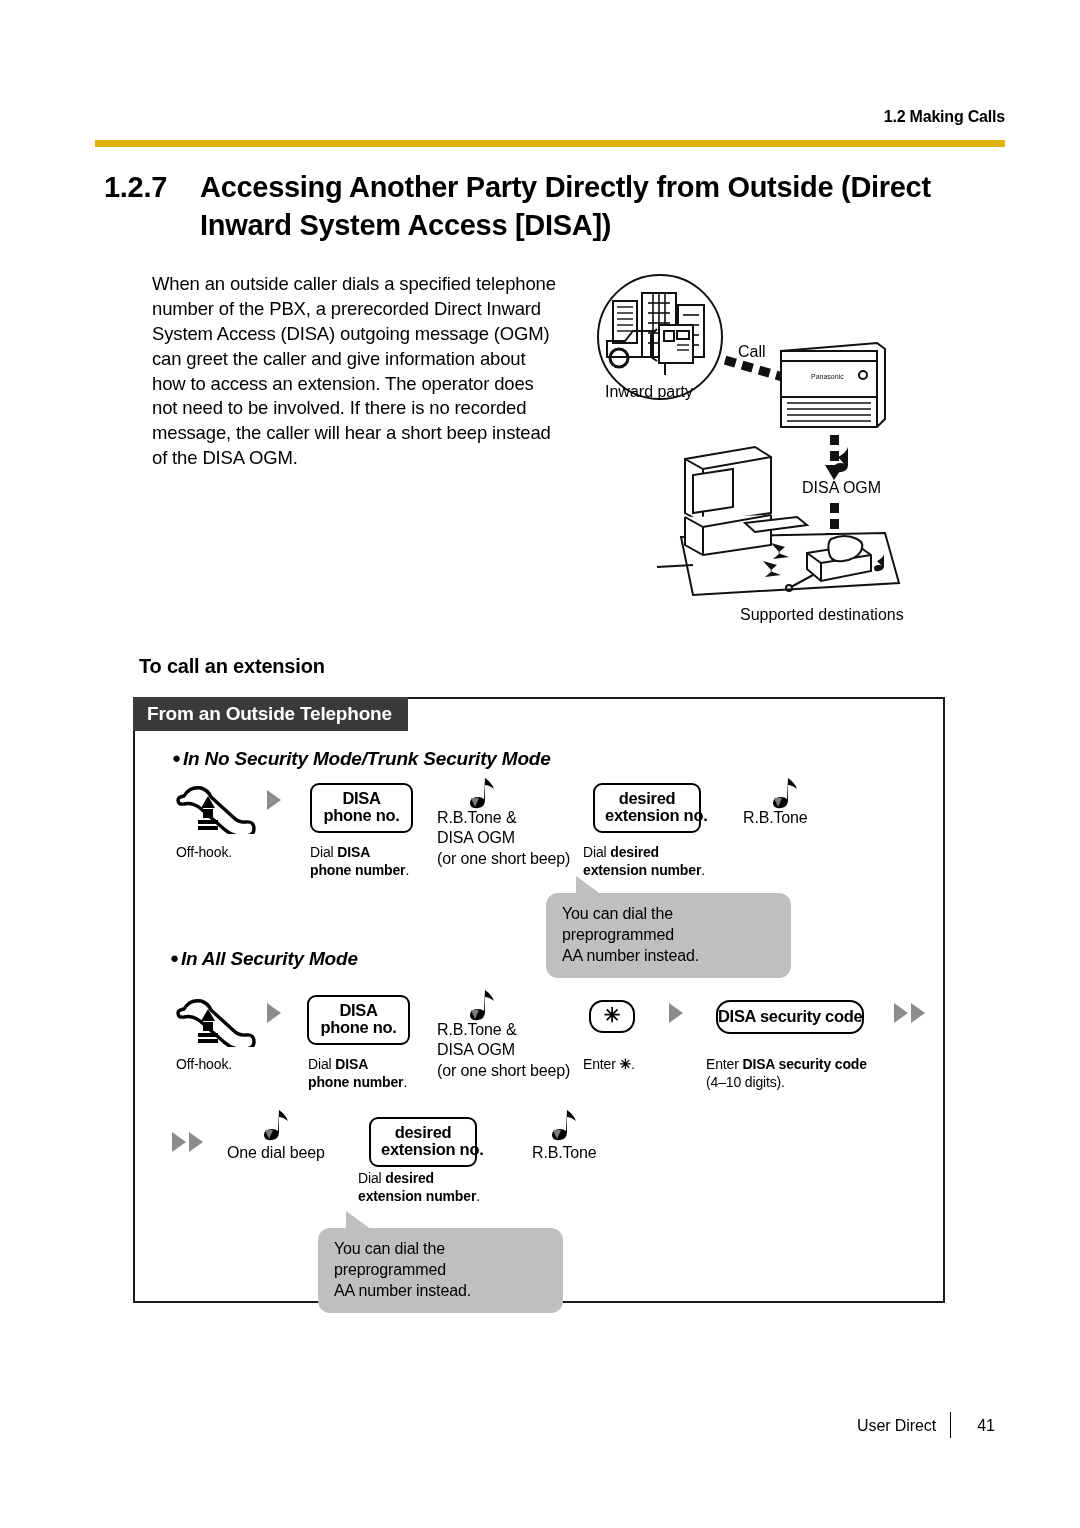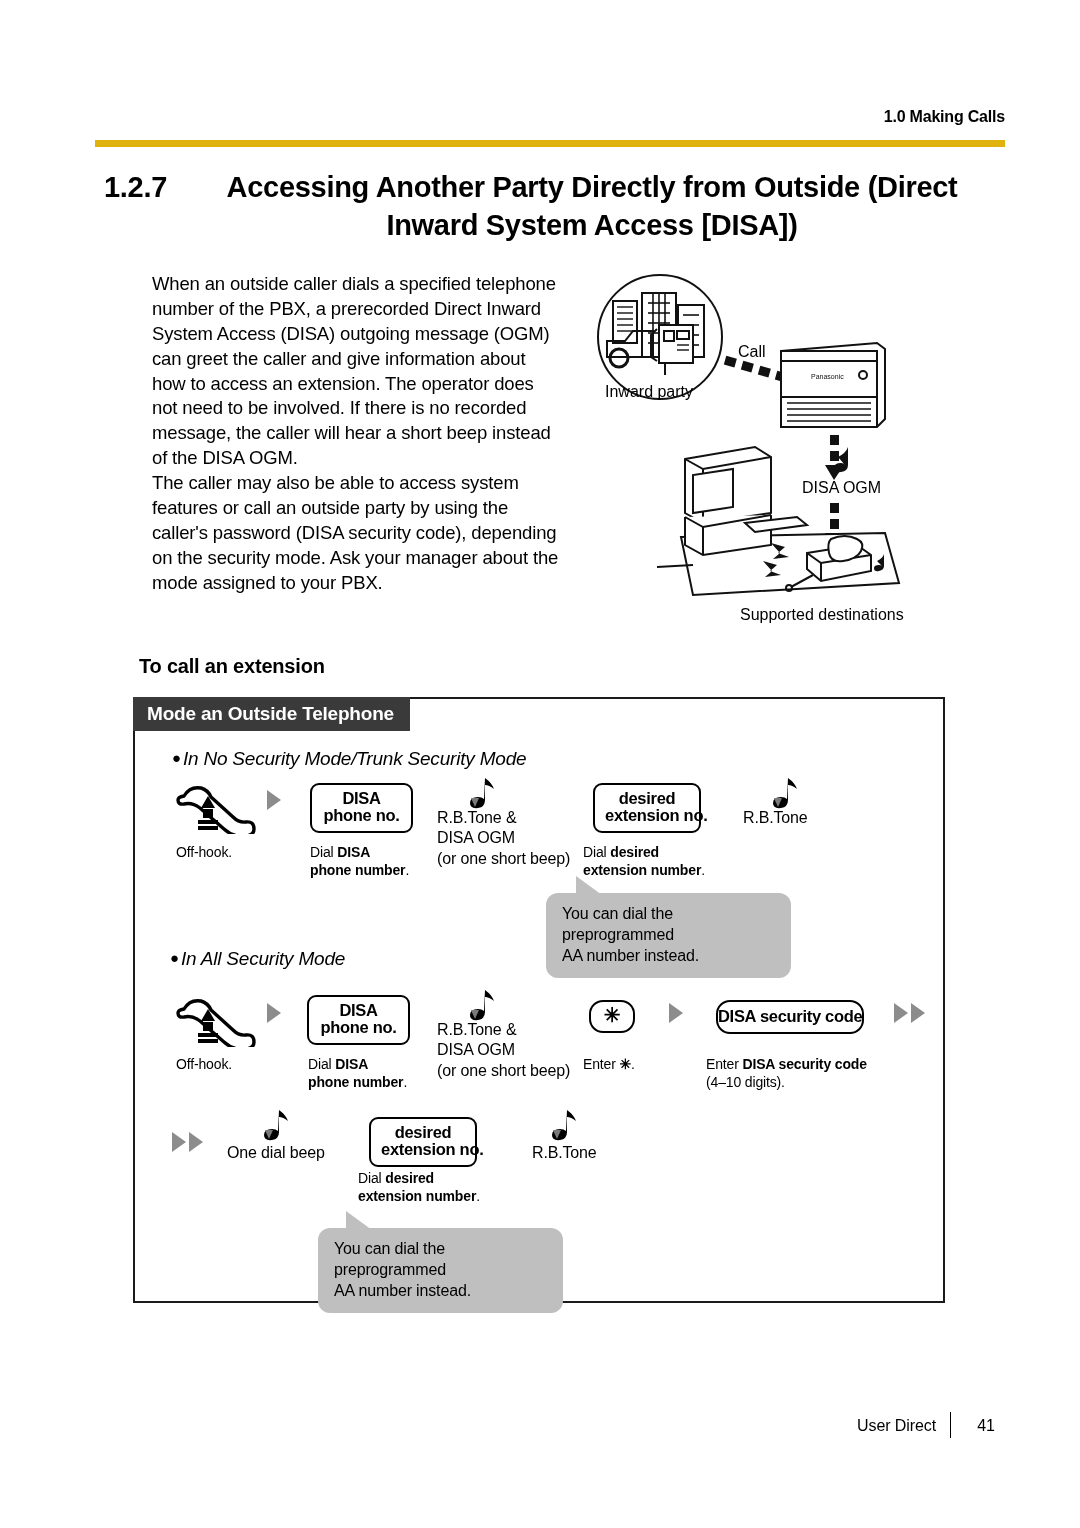--- a/index.html
+++ b/index.html
@@ -49,21 +49,20 @@
   }
   .sec-num {
     position: absolute;
     left: 0;
     top: 0;
     width: 96px;
   }
   .sec-text {
     display: block;
     margin-left: 96px;
-    text-align: center;
   }
 
   
   .intro {
     position: absolute;
     top: 272px;
     left: 152px;
     width: 410px;
     font-size: 18.5px;
     line-height: 1.345;
@@ -123,21 +122,21 @@
     font-size: 19px;
     font-weight: bold;
     letter-spacing: -0.2px;
     white-space: nowrap;
   }
 
   
   .mode-head {
     position: absolute;
     font-size: 19px;
-    font-weight: normal;
+    font-weight: bold;
     font-style: italic;
     letter-spacing: -0.2px;
     white-space: nowrap;
   }
   .mode-head .dot {
     font-style: normal;
     font-size: 15px;
     vertical-align: 2px;
     margin-right: 2px;
   }
@@ -225,31 +224,30 @@
     height: 26px;
     background: #000;
     vertical-align: -7px;
     margin: 0 16px 0 14px;
   }
   .footer .pg { display: inline-block; width: 38px; text-align: center; }
 </style>
 </head>
 <body>
 
-<div class="run-header">1.0 Making Calls</div>
+<div class="run-header">1.2 Making Calls</div>
 <div class="gold-rule"></div>
 
 <div class="sec-title">
   <span class="sec-num">1.2.7</span>
   <span class="sec-text">Accessing Another Party Directly from Outside (Direct Inward System Access [DISA])</span>
 </div>
 
 <div class="intro">
   <p>When an outside caller dials a specified telephone number of the PBX, a prerecorded Direct Inward System Access (DISA) outgoing message (OGM) can greet the caller and give information about how to access an extension. The operator does not need to be involved. If there is no recorded message, the caller will hear a short beep instead of the DISA OGM.</p>
-  <p>The caller may also be able to access system features or call an outside party by using the caller's password (DISA security code), depending on the security mode. Ask your manager about the mode assigned to your PBX.</p>
 </div>
 
 <div class="illus">
   <svg width="370" height="375" viewBox="0 0 370 375">
     <g fill="none" stroke="#111" stroke-width="2">
 
       <circle cx="75" cy="72" r="62"></circle>
 
       <rect x="57" y="28" width="34" height="64"></rect>
       <g stroke-width="1.6">
@@ -366,21 +364,21 @@
 
   <div class="illus-label lbl-outside">Inward party</div>
   <div class="illus-label lbl-call">Call</div>
   <div class="illus-label lbl-ogm">DISA OGM</div>
   <div class="illus-label lbl-dest">Supported destinations</div>
 </div>
 
 <div class="subhead">To call an extension</div>
 
 <div class="proc-box">
-  <div class="proc-tab">Mode an Outside Telephone</div>
+  <div class="proc-tab">From an Outside Telephone</div>
 </div>
 
 <div class="mode-head mode-1">
   <span class="dot">●</span><span>In No Security Mode/Trunk Security Mode</span>
 </div>
 
 <div class="node" style="top:778px; left:174px;">
   <svg width="82" height="56" viewBox="0 0 82 56">
     <g stroke="#000" stroke-width="3.4" fill="#fff">
       <path d="M10 18 q6 -10 17 -8 q7 2 10 9 l22 20 q6 6 13 5 q8 -1 8 7 q0 6 -8 7 q-12 2 -22 -7 L26 30 q-8 -6 -16 -4 q-6 1 -6 -4 q0 -3 6 -4 Z"></path>

